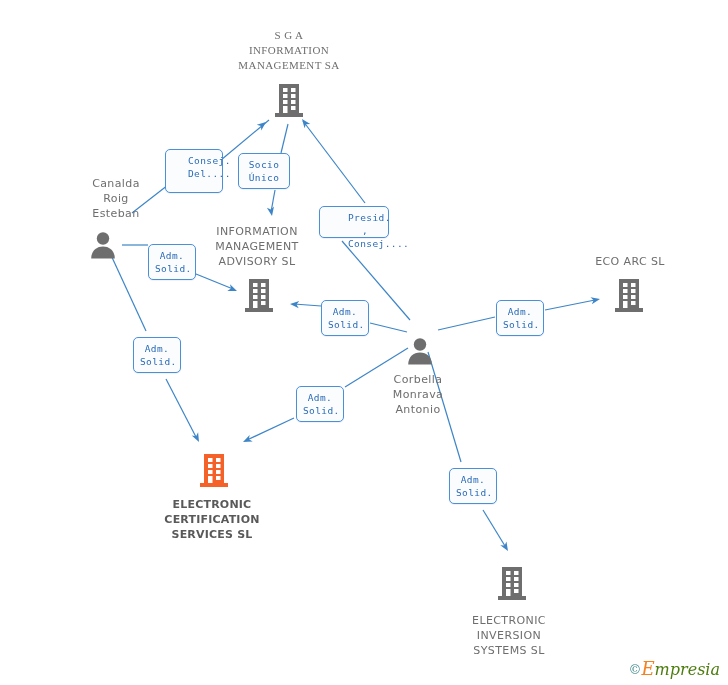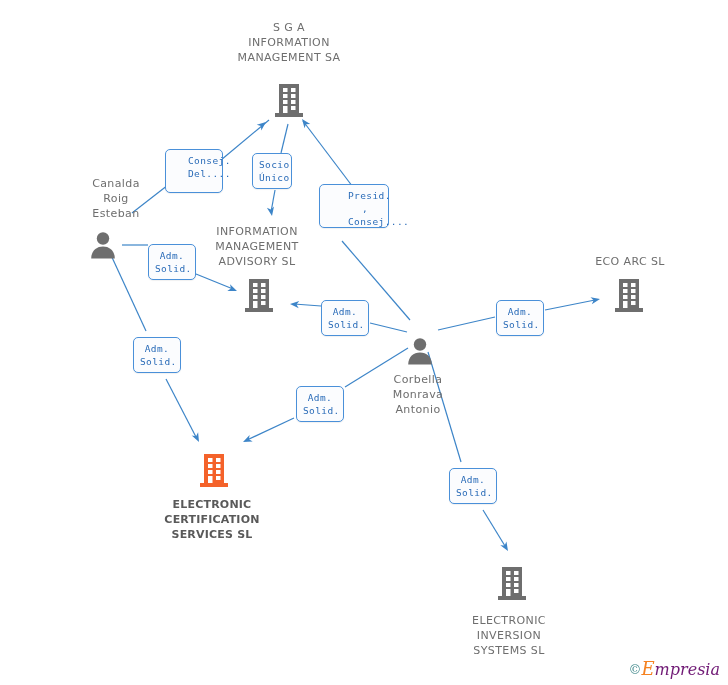--- a/index.html
+++ b/index.html
@@ -88,21 +88,21 @@
     color: #4a8f91;
     font-size: 13px;
     vertical-align: 1px;
   }
   #watermark .wm-e {
     color: #f58220;
     font-style: italic;
     font-size: 18px;
   }
   #watermark .wm-rest {
-    color: #701a75;
+    color: #4d7c0f;
     font-style: italic;
     font-size: 16px;
   }
 </style>
 </head>
 <body>
 
 <div id="graph-canvas">
 
   <svg id="edge-layer" viewBox="0 0 728 685" width="728" height="685" xmlns="http://www.w3.org/2000/svg">
@@ -143,21 +143,21 @@
               <rect x="10" y="6" width="4.5" height="4" fill="#ffffff"></rect>
               <rect x="18" y="6" width="4.5" height="4" fill="#ffffff"></rect>
               <rect x="10" y="12" width="4.5" height="4" fill="#ffffff"></rect>
               <rect x="18" y="12" width="4.5" height="4" fill="#ffffff"></rect>
               <rect x="10" y="18" width="4.5" height="4" fill="#ffffff"></rect>
               <rect x="18" y="18" width="4.5" height="4" fill="#ffffff"></rect>
               <rect x="18" y="24" width="4.5" height="4" fill="#ffffff"></rect>
               <rect x="10" y="24" width="4.5" height="7" fill="#ffffff"></rect>
             </g>
           </svg></span></div>
-      <div class="node node-label above" style="left: 289px; top: 20px;">S G A
+      <div class="node node-label above" style="left: 289px; top: 28px; font-family: Liberation Serif, serif;">S G A
 INFORMATION
 MANAGEMENT SA</div>
       <div class="node icon-wrap" style="left: 103px; top: 229px;"><span><svg width="30" height="30" viewBox="0 0 30 30">
             <g fill="#6e6e6e">
               <circle cx="15" cy="9.5" r="6.2"></circle>
               <path d="M3.2 29.5 C3.2 21.6 8.5 17.4 15 17.4 C21.5 17.4 26.8 21.6 26.8 29.5 Z"></path>
             </g>
           </svg></span></div>
       <div class="node node-label above" style="left: 116px; top: 176px;">Canalda
 Roig
@@ -234,23 +234,23 @@
               <rect x="10" y="24" width="4.5" height="7" fill="#ffffff"></rect>
             </g>
           </svg></span></div>
       <div class="node node-label below" style="left: 509px; top: 611px;">ELECTRONIC
 INVERSION
 SYSTEMS SL</div>
     </div>
   <div id="label-layer">
       <div class="edge-label" style="left: 194px; top: 171px; width: 58px; height: 44px; padding-left: 22px;">Consej.
 Del....</div>
-      <div class="edge-label" style="left: 272px; top: 171px; width: 40px; height: 36px;">Socio
+      <div class="edge-label" style="left: 264px; top: 171px; width: 52px; height: 36px;">Socio
 Único</div>
-      <div class="edge-label" style="left: 354px; top: 206px; width: 70px; height: 44px; padding-left: 28px;">Presid. ,
+      <div class="edge-label" style="left: 354px; top: 222px; width: 70px; height: 32px; padding-left: 28px;">Presid. ,
 Consej....</div>
       <div class="edge-label" style="left: 172px; top: 262px; width: 48px; height: 36px;">Adm.
 Solid.</div>
       <div class="edge-label" style="left: 345px; top: 318px; width: 48px; height: 36px;">Adm.
 Solid.</div>
       <div class="edge-label" style="left: 520px; top: 318px; width: 48px; height: 36px;">Adm.
 Solid.</div>
       <div class="edge-label" style="left: 157px; top: 355px; width: 48px; height: 36px;">Adm.
 Solid.</div>
       <div class="edge-label" style="left: 320px; top: 404px; width: 48px; height: 36px;">Adm.

